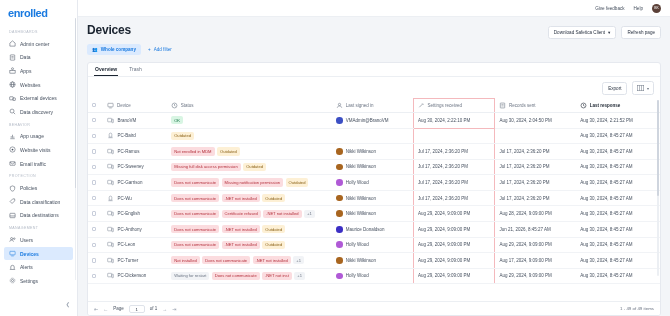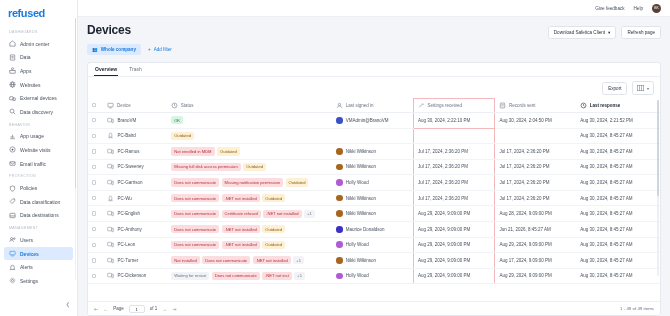--- a/index.html
+++ b/index.html
@@ -86,21 +86,21 @@
 
   .tscroll { position:absolute; right:1.5px; top:2px; width:2px; height:176px; background:#eceff3; border-radius:1px; }
   .tthumb { position:absolute; right:1.5px; top:2px; width:2px; height:96px; background:#cfd5de; border-radius:1px; cursor:pointer; }
 </style>
 </head>
 <body>
 
 <div class="app">
 
   <aside class="sidebar">
-    <div class="logo">refused</div>
+    <div class="logo">enrolled</div>
     <div class="nav" id="nav">
         <div class="nav-section">DASHBOARDS</div>
         <div class="nav-item">
           <span class="ic">
             <svg viewBox="0 0 16 16">
               <path d="M2 7l6-5 6 5v7H2z" fill="none" stroke="currentColor" stroke-width="1.2"></path>
             </svg>
           </span>
           <span class="lbl">Admin center</span>
         </div>

